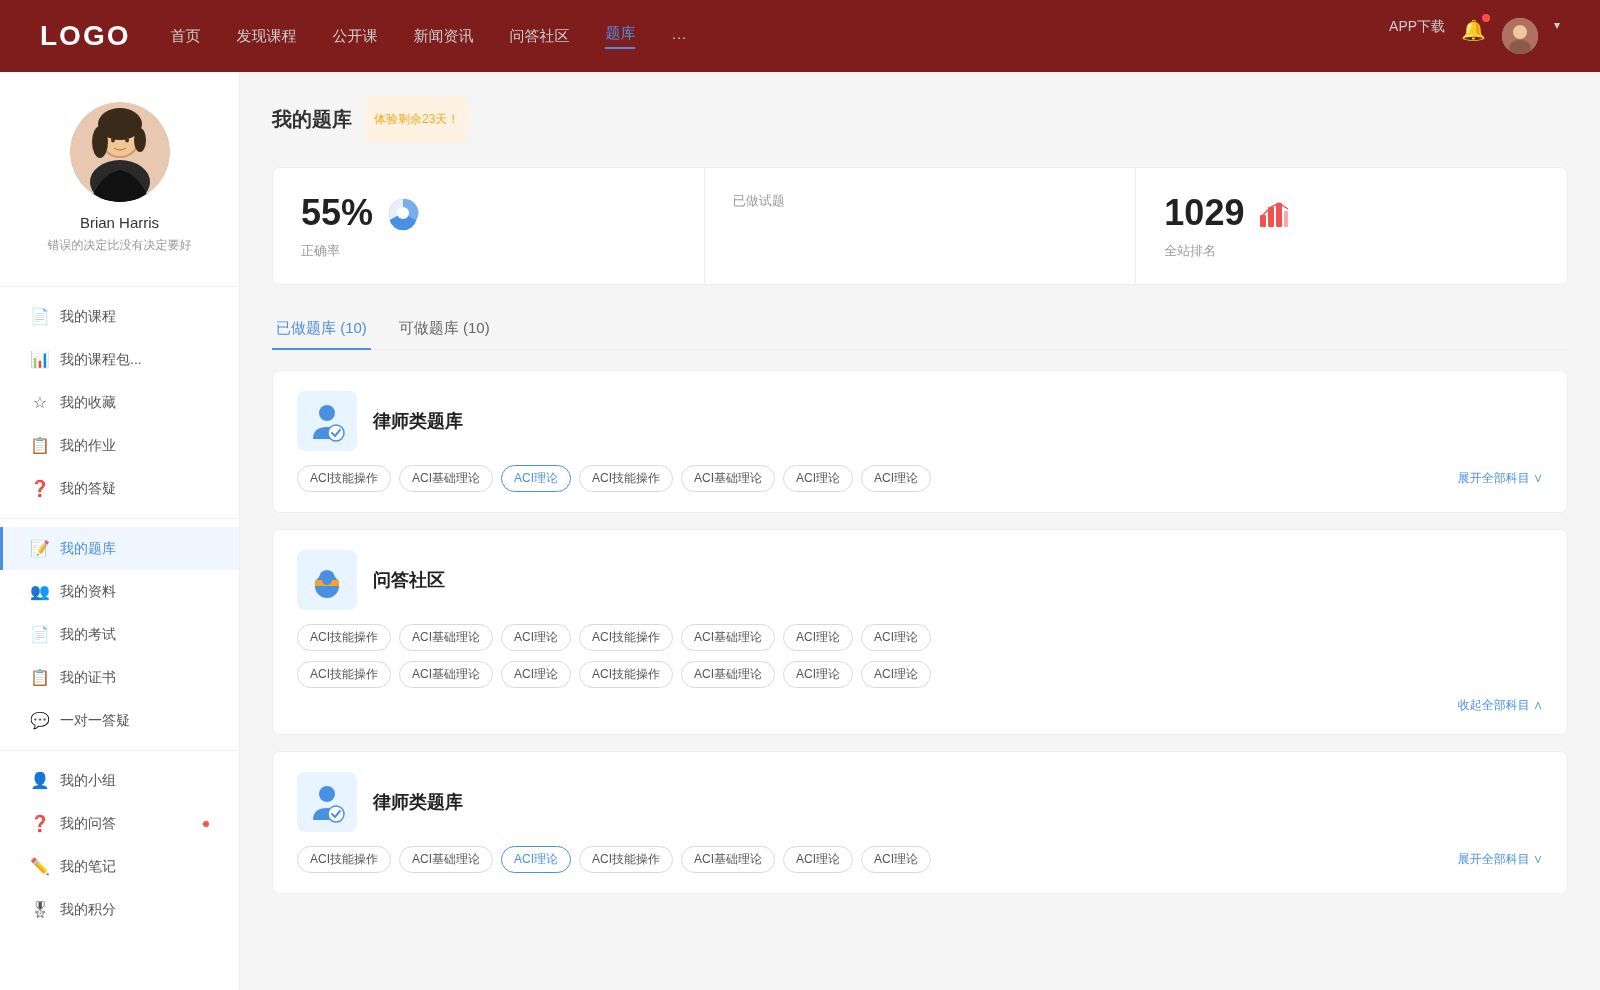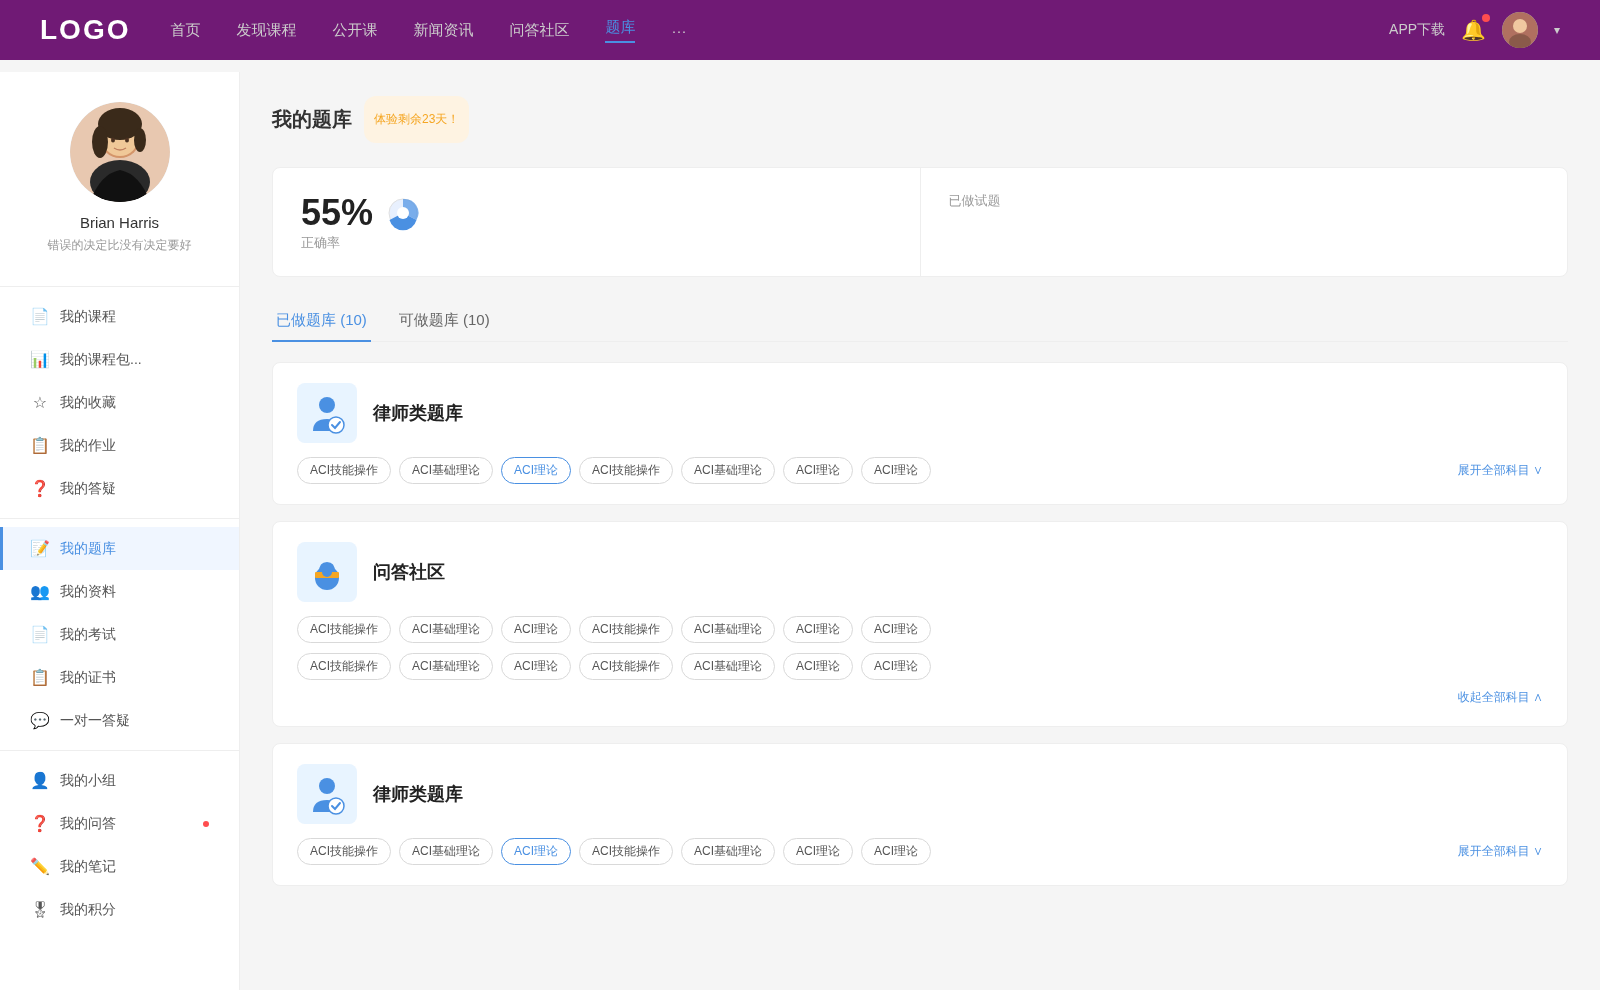--- a/index.html
+++ b/index.html
@@ -1,24 +1,24 @@
 <!DOCTYPE html>
 <html><head>
   <meta charset="utf-8">
   <style>
     * { box-sizing: border-box; margin: 0; padding: 0; }
     body { font-family: -apple-system, BlinkMacSystemFont, 'PingFang SC', 'Microsoft YaHei', sans-serif; background: #f5f5f5; color: #333; font-size: 14px; }
 
     
-    .header { background: #701a75; height: 60px; display: flex; align-items: center; padding: 8px 40px; gap: 40px; position: fixed; top: 0; left: 0; right: 0; z-index: 100; }
+    .header { background: #7f1d1d; height: 72px; display: flex; align-items: center; padding: 8px 40px; gap: 40px; position: fixed; top: 0; left: 0; right: 0; z-index: 100; }
     .header-logo { color: white; font-size: 28px; font-weight: 700; letter-spacing: 2px; min-width: 80px; }
     .header-nav { display: flex; align-items: center; gap: 36px; flex: 1; }
     .nav-item { color: #ccc; font-size: 15px; cursor: pointer; white-space: nowrap; }
     .nav-item.active { color: #4a90e2; border-bottom: 2px solid #4a90e2; padding-bottom: 4px; }
-    .header-right { display: flex; align-items: center; gap: 16px; margin-left: auto; }
+    .header-right { display: flex; align-items: flex-start; gap: 16px; margin-left: auto; }
     .header-app-download { color: #ccc; font-size: 14px; cursor: pointer; white-space: nowrap; }
     .header-bell { position: relative; cursor: pointer; }
     .bell-icon { color: white; font-size: 20px; }
     .bell-badge { position: absolute; top: -4px; right: -4px; width: 8px; height: 8px; background: #ff4d4f; border-radius: 50%; }
     .header-avatar { width: 36px; height: 36px; border-radius: 50%; background: #aaa; overflow: hidden; cursor: pointer; }
     .header-chevron { color: #ccc; cursor: pointer; font-size: 12px; }
 
     
     .layout { display: flex; margin-top: 72px; min-height: calc(100vh - 72px); }
 
@@ -44,21 +44,21 @@
 
     
     .page-header { display: flex; align-items: center; gap: 12px; margin-bottom: 24px; }
     .page-title-text { font-size: 20px; font-weight: 600; color: #333; }
     .trial-badge { background: #fef3e2; color: #f5a623; font-size: 12px; padding: 15px 10px; border-radius: 12px; white-space: nowrap; }
 
     
     .stats-row { display: flex; gap: 0; background: white; border-radius: 8px; margin-bottom: 24px; overflow: hidden; border: 1px solid #eee; }
     .stat-item { flex: 1; padding: 24px 28px; border-right: 1px solid #eee; display: flex; flex-direction: column; }
     .stat-item:last-child { border-right: none; }
-    .stat-top { display: flex; align-items: center; gap: 12px; }
+    .stat-top { display: flex; align-items: center; gap: 12px; margin-bottom: 8px; }
     .stat-value { font-size: 36px; font-weight: 700; color: #222; }
     .stat-icon { width: 36px; height: 36px; border-radius: 8px; display: flex; align-items: center; justify-content: center; font-size: 18px; }
     .stat-icon-blue { background: transparent; }
     .stat-icon-green { background: transparent; }
     .stat-icon-orange { background: transparent; }
     .stat-icon-red { background: transparent; }
     .stat-label { font-size: 13px; color: #999; }
 
     
     .tabs-row { display: flex; gap: 24px; margin-bottom: 20px; border-bottom: 1px solid #eee; }
@@ -228,20 +228,35 @@
           </div>
         </div>
         <span class="stat-label">正确率</span>
       </div>
 
       <div class="stat-item">
         <span class="stat-label">已做试题</span>
       </div>
 
 
+      <div class="stat-item">
+        <div class="stat-top">
+          <span class="stat-value">1029</span>
+          <div class="stat-icon stat-icon-red">
+            <svg width="32" height="32" viewBox="0 0 32 32">
+              <rect x="2" y="18" width="6" height="12" rx="1" fill="#ef5350"></rect>
+              <rect x="10" y="10" width="6" height="20" rx="1" fill="#ef5350"></rect>
+              <rect x="18" y="6" width="6" height="24" rx="1" fill="#ef5350"></rect>
+              <rect x="26" y="14" width="4" height="16" rx="1" fill="#ef5350" opacity="0.5"></rect>
+              <polyline points="5,18 13,10 21,6 30,12" stroke="#ef5350" stroke-width="1.5" fill="none"></polyline>
+            </svg>
+          </div>
+        </div>
+        <span class="stat-label">全站排名</span>
+      </div>
     </div>
 
     <div class="tabs-row">
       <div class="tab-item active">已做题库 (10)</div>
       <div class="tab-item">可做题库 (10)</div>
     </div>
 
     <div class="qbank-list">
 
       <div class="qbank-item">

